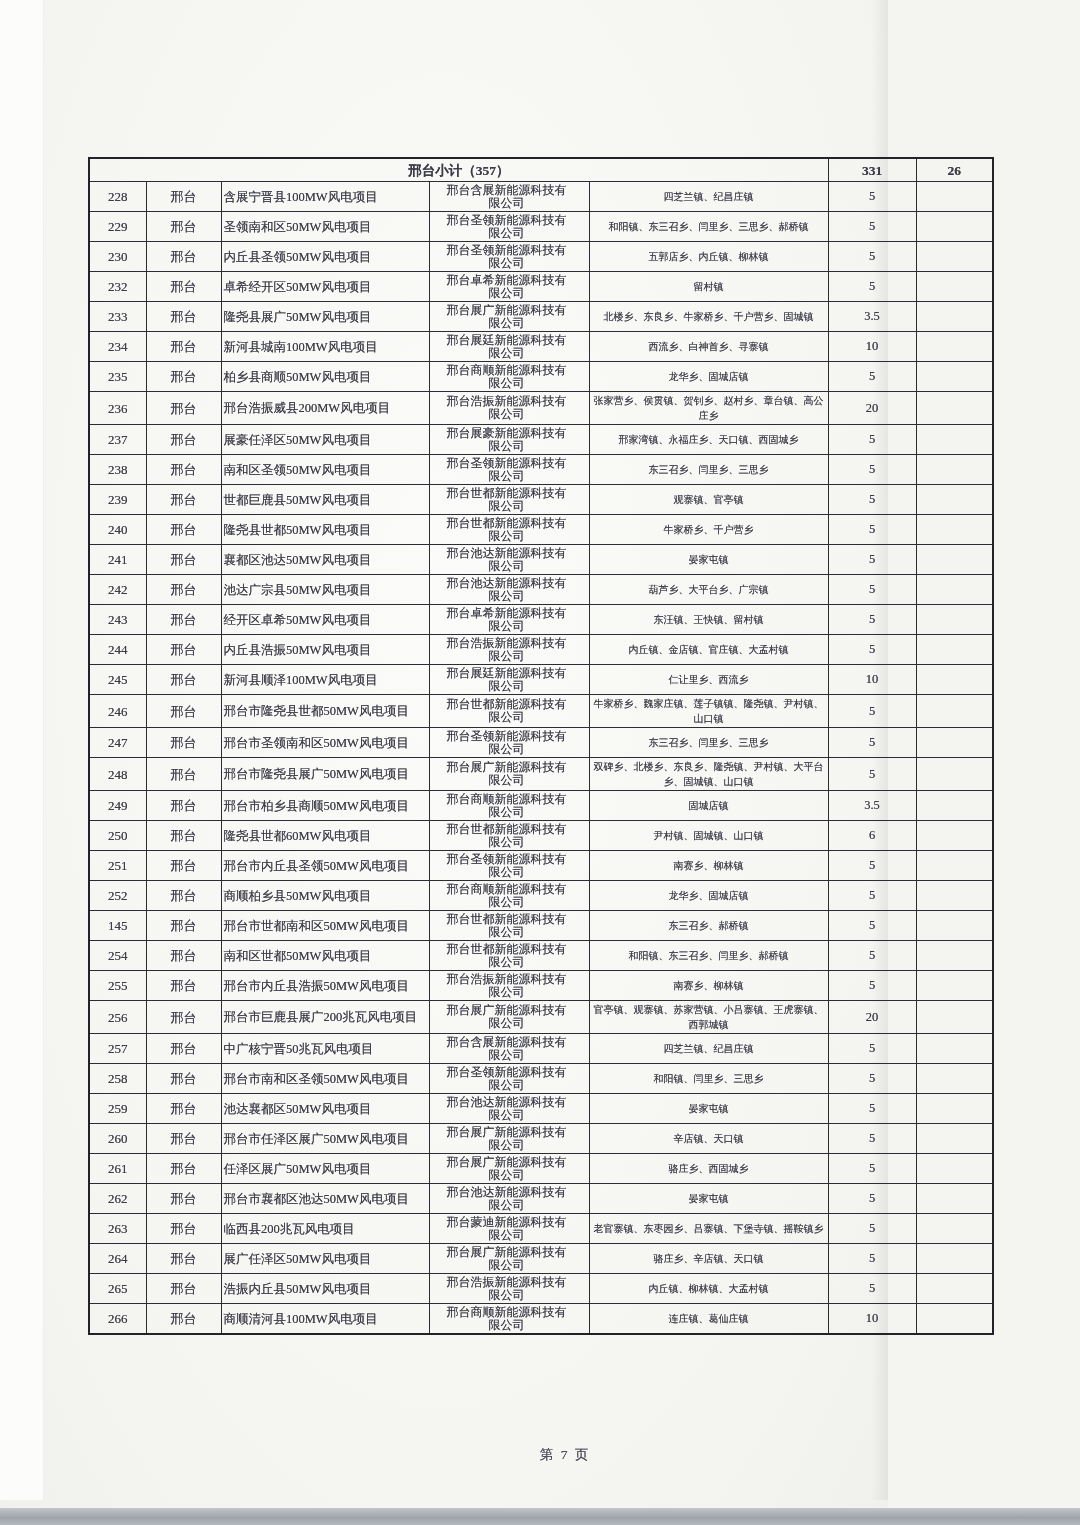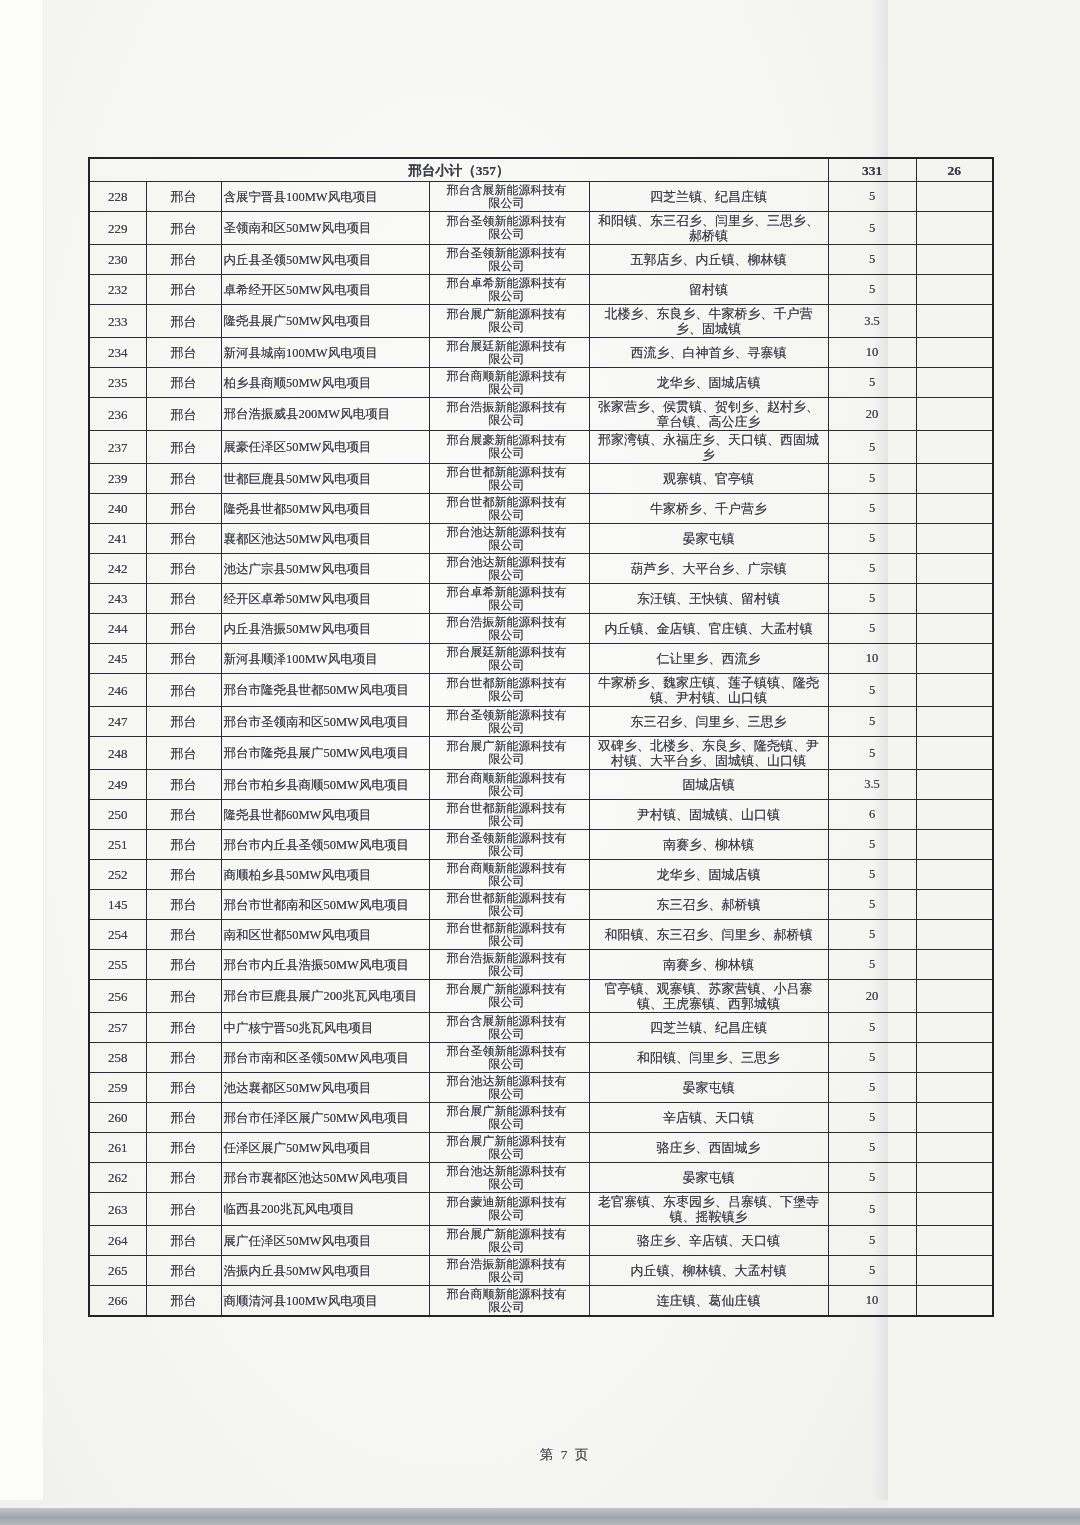--- a/index.html
+++ b/index.html
@@ -60,21 +60,21 @@
     line-height:14px;
     padding-left:2px;
   }
   td.col-company{
     text-align:center;
     font-size:12px;
     line-height:13px;
     padding:1px 18px 1px 13px;
   }
   td.col-townships{
-    font-size:13px;
+    font-size:10px;
     line-height:15px;
     padding:1px 4px;
     text-align:center;
   }
   td.col-value{font-size:12.5px;}
   .footer{
     position:absolute;left:0;top:1446px;width:1080px;
     text-align:center;
     font-size:13.5px;
     color:#4b4b57;
@@ -182,20 +182,29 @@
           <tr>
             <td class="col-no">237</td>
             <td class="col-city">邢台</td>
             <td class="col-project">展豪任泽区50MW风电项目</td>
             <td class="col-company">邢台展豪新能源科技有限公司</td>
             <td class="col-townships">邢家湾镇、永福庄乡、天口镇、西固城乡</td>
             <td class="col-value">5</td>
             <td class="col-extra"></td>
           </tr>
           <tr>
+            <td class="col-no">238</td>
+            <td class="col-city">邢台</td>
+            <td class="col-project">南和区圣领50MW风电项目</td>
+            <td class="col-company">邢台圣领新能源科技有限公司</td>
+            <td class="col-townships">东三召乡、闫里乡、三思乡</td>
+            <td class="col-value">5</td>
+            <td class="col-extra"></td>
+          </tr>
+          <tr>
             <td class="col-no">239</td>
             <td class="col-city">邢台</td>
             <td class="col-project">世都巨鹿县50MW风电项目</td>
             <td class="col-company">邢台世都新能源科技有限公司</td>
             <td class="col-townships">观寨镇、官亭镇</td>
             <td class="col-value">5</td>
             <td class="col-extra"></td>
           </tr>
           <tr>
             <td class="col-no">240</td>

